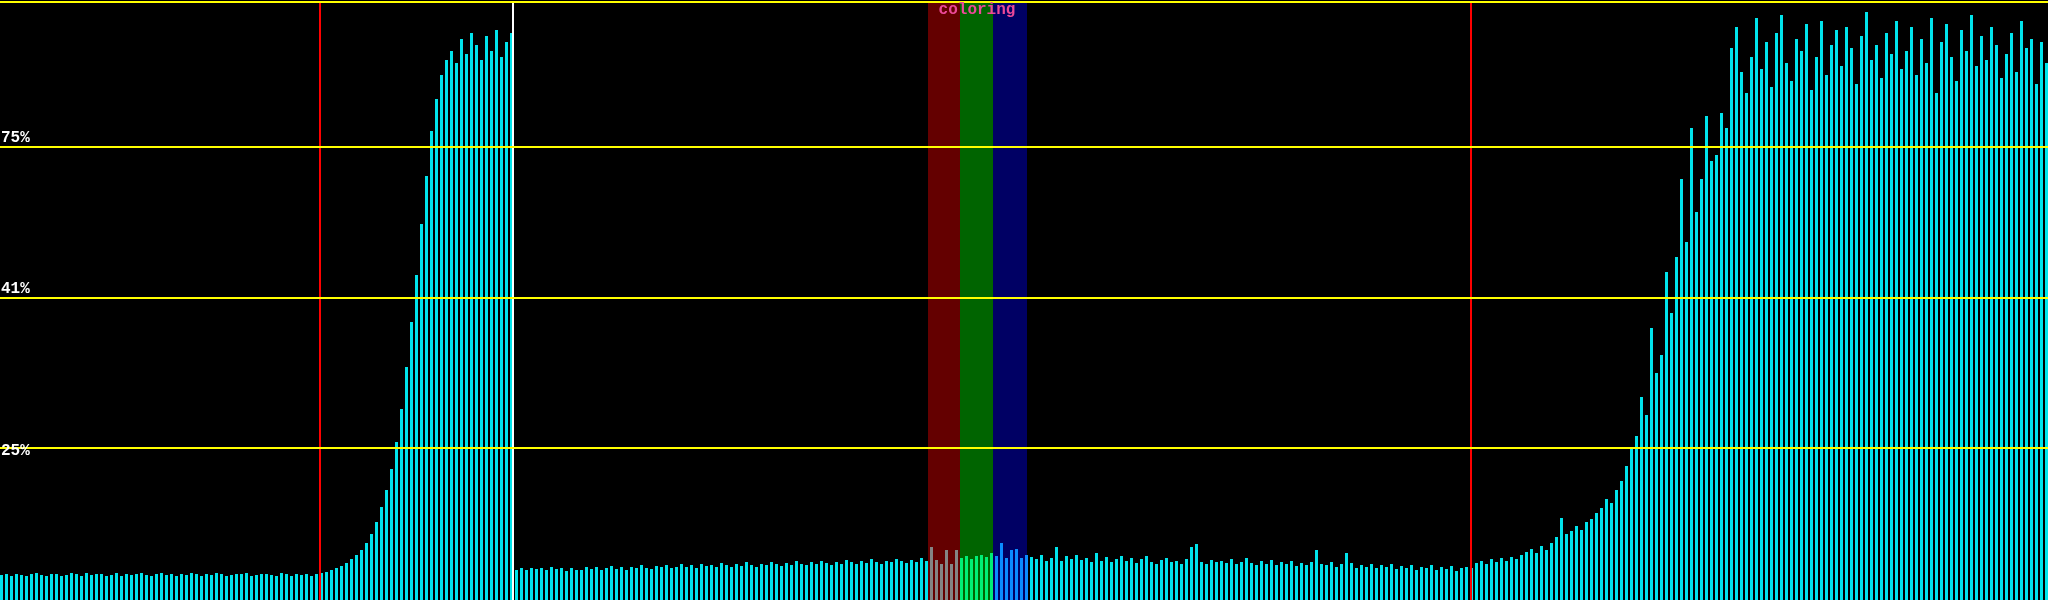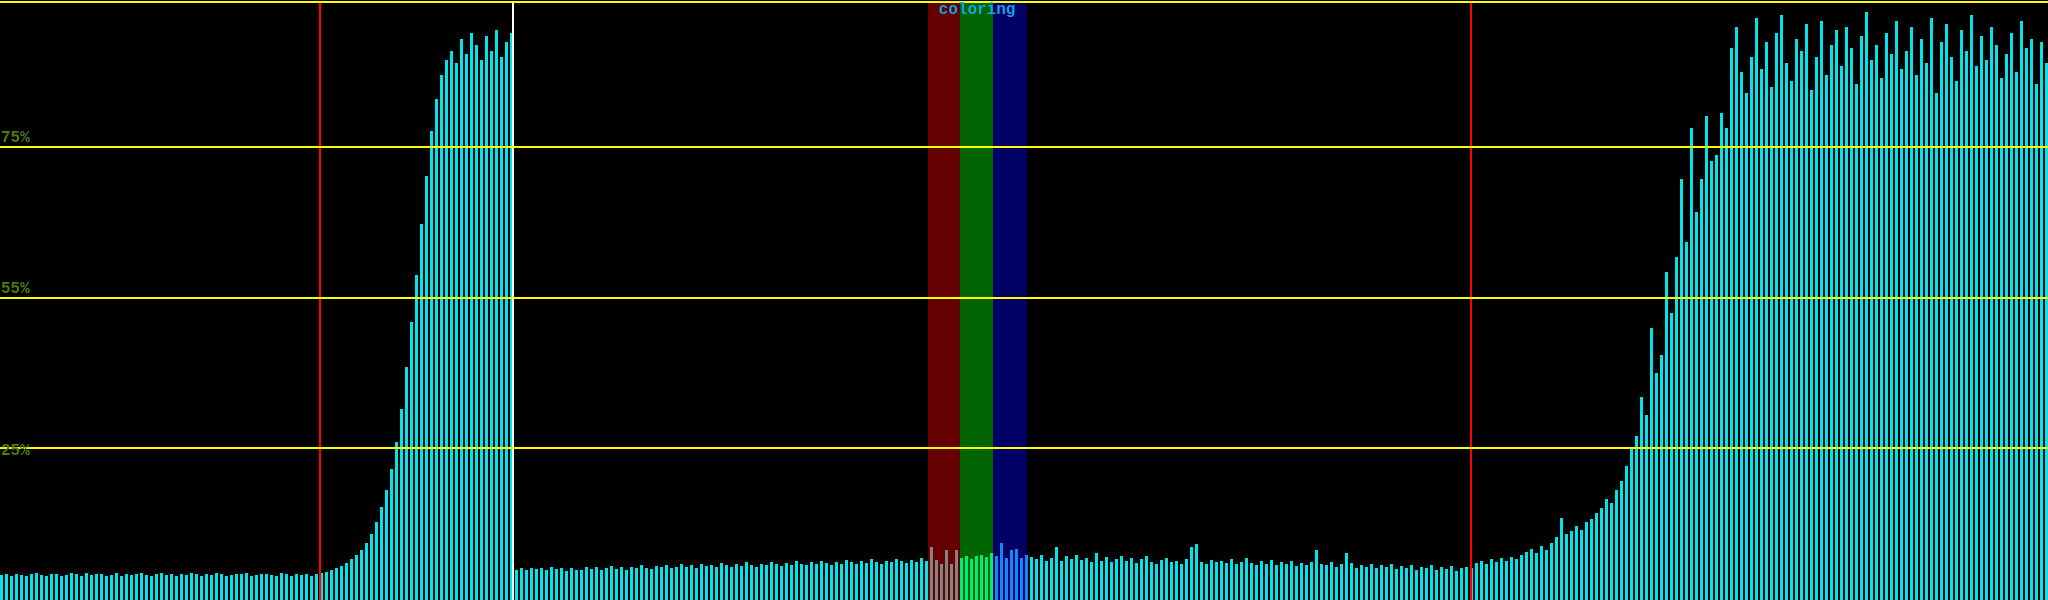--- a/index.html
+++ b/index.html
@@ -7,36 +7,36 @@
     position:relative;
     width:2048px;height:600px;
     background:#000;
     overflow:hidden;
     font-family:"Liberation Mono", monospace;
   }
   .stage svg{position:absolute;left:0;top:0;}
   .axis-label{
     position:absolute;
     left:1px;
-    color:#4d7c0f;
+    color:#ffffff;
     font-size:16px;
     font-weight:bold;
     line-height:16px;
     letter-spacing:0;
     white-space:pre;
   }
   .axis-label-75{top:130px;}
   .axis-label-50{top:281px;}
   .axis-label-25{top:431px;margin-top:12px;}
   .coloring-title{
     position:absolute;
     left:977px;
     top:2px;
     transform:translateX(-50%);
-    color:#0ea5e9;
+    color:#ec4899;
     font-size:16px;
     font-weight:bold;
     line-height:17px;
     white-space:pre;
   }
 </style>
 </head>
 <body>
 
 <div class="stage">
@@ -456,16 +456,16 @@
       <rect x="2045" y="63" width="3" height="537" fill="#00e4ec"></rect>
       <rect x="319" y="3" width="2" height="597" fill="#ff0000"></rect>
       <rect x="512" y="3" width="2" height="597" fill="#ffffff"></rect>
       <rect x="1470" y="3" width="2" height="597" fill="#ff0000"></rect>
       <rect x="0" y="1" width="2048" height="2" fill="#ffff00"></rect>
       <rect x="0" y="146" width="2048" height="2" fill="#ffff00"></rect>
       <rect x="0" y="297" width="2048" height="2" fill="#ffff00"></rect>
       <rect x="0" y="447" width="2048" height="2" fill="#ffff00"></rect>
     </svg>
   <div class="axis-label axis-label-75">75%</div>
-  <div class="axis-label axis-label-50">55%</div>
+  <div class="axis-label axis-label-50">41%</div>
   <div class="axis-label axis-label-25">25%</div>
   <div class="coloring-title">coloring</div>
 </div>
 
 </body></html>

